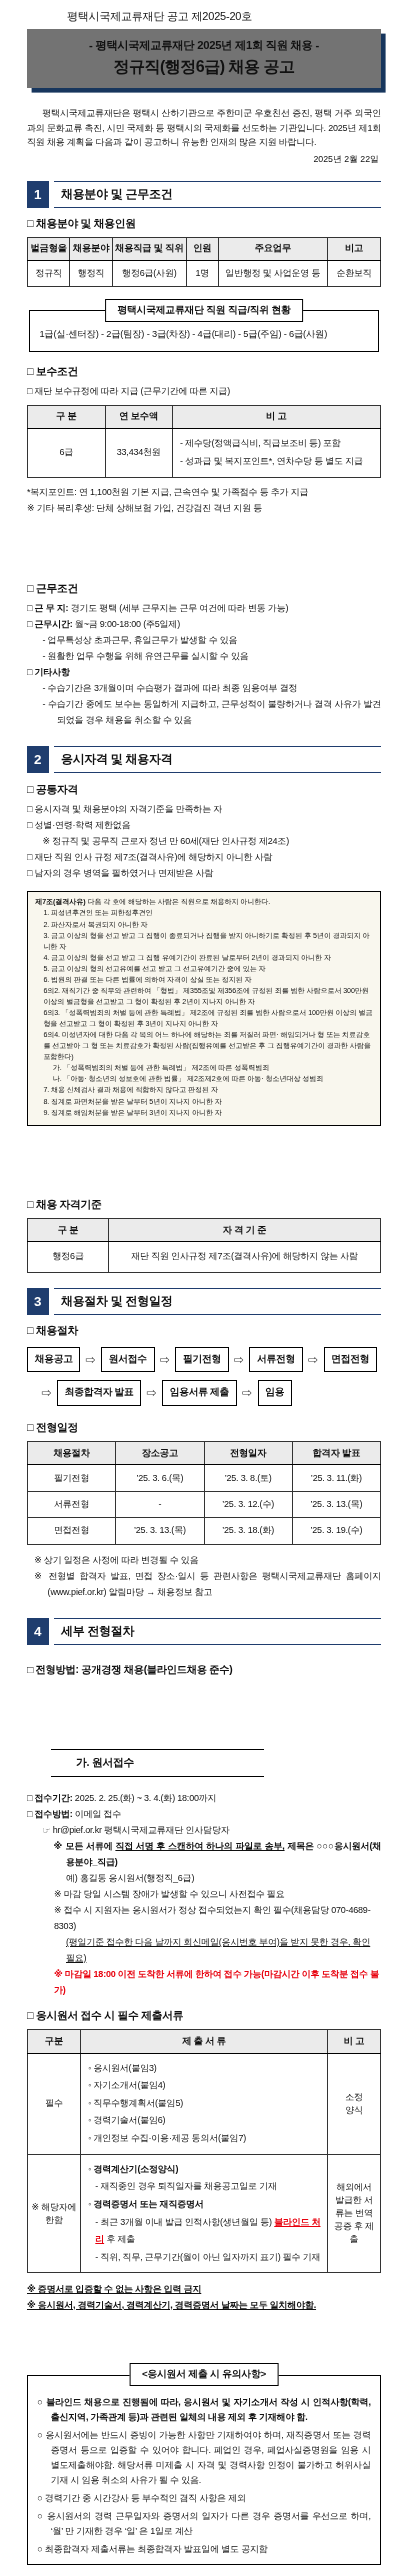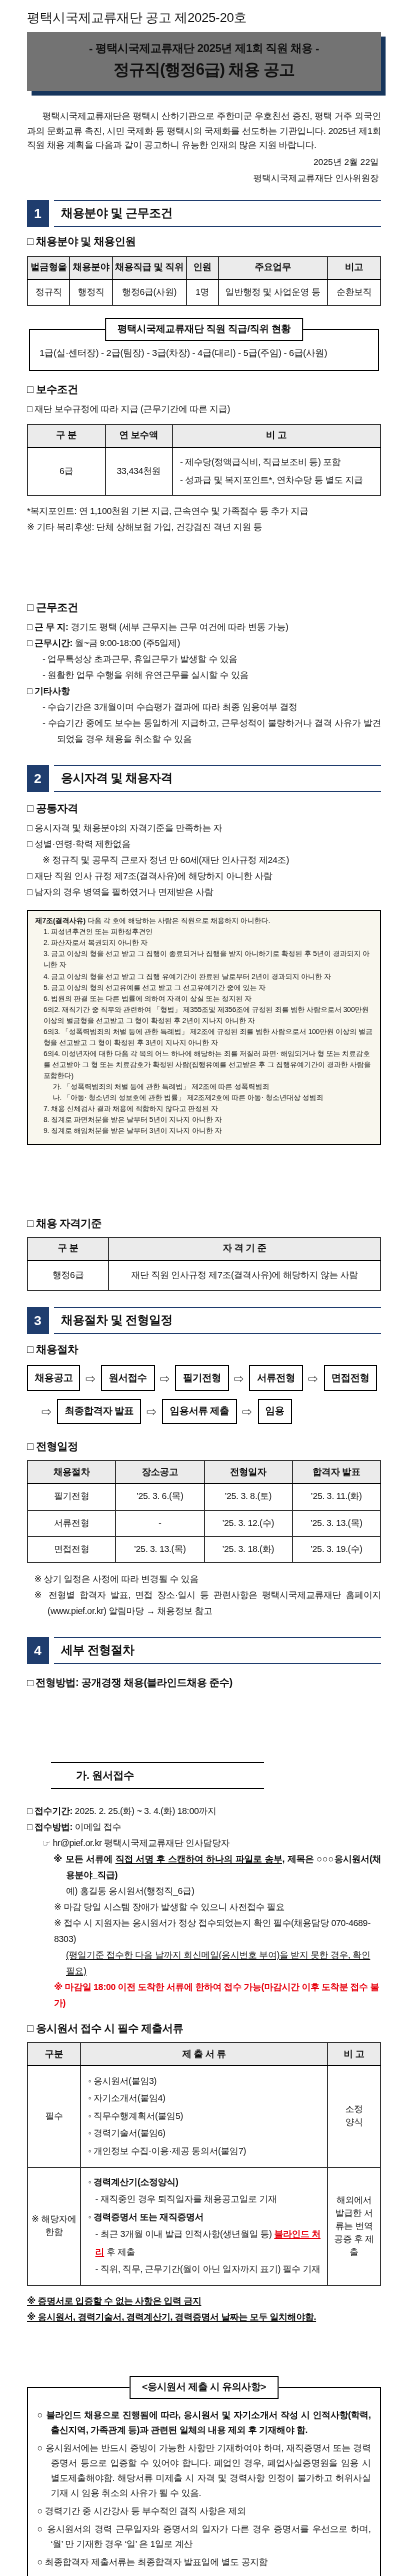--- a/index.html
+++ b/index.html
@@ -1,18 +1,18 @@
 <!DOCTYPE html>
 <html style="font-size:8.2px"><head>
 <meta charset="utf-8">
 <style>
   html,body{margin:0;padding:0;background:#ffffff;}
   body{width:405px;height:4122px;overflow:hidden;font-family:"Liberation Sans","DejaVu Sans",sans-serif;color:#111;}
   .page{padding:9.3px 24px 0 27px;}
-  .notice-no{font-size:13px;letter-spacing:-0.2px;}
+  .notice-no{font-size:11px;letter-spacing:-0.2px;margin-left:40px;}
   .titlebox{position:relative;margin-top:5.2px;background:#737373;box-shadow:4.6px 4.6px 0 #17365d;text-align:center;padding:8.2px 4.1px 10.3px;}
   .t1{font-size:11.3px;font-weight:bold;letter-spacing:-0.3px;}
   .t2{font-size:16px;font-weight:bold;margin-top:4px;letter-spacing:-0.5px;}
   .intro{margin-top:18.5px;font-size:9px;line-height:1.58;text-align:justify;text-indent:1.7em;letter-spacing:-0.2px;}
   .dateblock{margin-top:3.1px;text-align:right;font-size:8.8px;line-height:1.8;padding-right:2.1px;}
   .sec{display:flex;align-items:stretch;margin-top:15.5px;}
   .sec-num{width:21.6px;min-height:27px;background:#1f3d6e;color:#fff;display:flex;align-items:center;justify-content:center;font-size:13.4px;font-weight:bold;}
   .sec-main{flex:1;margin-left:5.2px;border-top:1.5px solid #1f3d6e;border-bottom:1.5px solid #1f3d6e;display:flex;align-items:center;padding-left:7.2px;font-size:12px;font-weight:bold;letter-spacing:-0.3px;}
   .h2{margin-top:12.4px;font-size:10.8px;font-weight:bold;letter-spacing:-0.3px;}
   .ln{font-size:9px;line-height:1.78;letter-spacing:-0.2px;}
@@ -41,41 +41,40 @@
   .obox-title{position:absolute;top:-12.4px;left:50%;transform:translateX(-50%);background:#fff;border:0.8px solid #000;padding:4.1px 11.3px;font-size:9.8px;font-weight:bold;white-space:nowrap;letter-spacing:-0.2px;}
   .rank-body{font-size:9.3px;letter-spacing:-0.2px;padding-bottom:3.1px;}
   .lawbox{border-top:1.3px solid #000;border-bottom:1.3px solid #000;border-left:0.5px solid #000;border-right:0.5px solid #000;background:#f9f7ee;margin-top:10.3px;padding:5.2px 7.2px 6.2px;}
   .lawbox .ln{font-size:7.1px;line-height:1.56;letter-spacing:-0.1px;}
   .g1{padding-left:8.2px;}
   .g2{padding-left:17.5px;}
   .flow-row{display:flex;align-items:center;gap:5.2px;margin-top:8.2px;flex-wrap:nowrap;}
   .fbox{border:0.9px solid #000;padding:5.2px 6.7px;font-size:9.8px;font-weight:bold;white-space:nowrap;letter-spacing:-0.3px;}
   .farrow{font-size:12.4px;color:#444;flex:0 0 auto;}
   .sub{display:table;min-width:155px;margin-left:24px;border-top:1.3px solid #000;border-bottom:1.3px solid #000;padding:5.7px 33px 5.7px 25px;font-size:10.8px;font-weight:bold;letter-spacing:-0.3px;}
-  .method{margin-top:12px;font-size:10.3px;font-weight:bold;letter-spacing:-0.3px;}
+  .method{margin-top:18px;font-size:10.3px;font-weight:bold;letter-spacing:-0.3px;}
   .clines .ln{line-height:1.66;margin-top:3.1px;}
   .lines{margin-top:4.1px;}
 </style>
 </head>
 <body>
 
 <div class="page">
 
   <div class="notice-no">평택시국제교류재단 공고 제2025-20호</div>
 
   <div class="titlebox">
     <div class="t1">- 평택시국제교류재단 2025년 제1회 직원 채용 -</div>
     <div class="t2">정규직(행정6급) 채용 공고</div>
   </div>
 
   <div class="intro">평택시국제교류재단은 평택시 산하기관으로 주한미군 우호친선 증진, 평택 거주 외국인과의 문화교류 촉진, 시민 국제화 등 평택시의 국제화를 선도하는 기관입니다. 2025년 제1회 직원 채용 계획을 다음과 같이 공고하니 유능한 인재의 많은 지원 바랍니다.</div>
 
   <div class="dateblock">
     <div>2025년 2월 22일</div>
-    <div>평택시국제교류재단 인사위원장</div>
   </div>
 
   <div class="sec" style="margin-top:13.4px">
     <div class="sec-num">1</div>
     <div class="sec-main">채용분야 및 근무조건</div>
   </div>
 
   <div class="h2" style="margin-top:8.2px">□ 채용분야 및 채용인원</div>
   <table class="tbl">
     <tbody>

